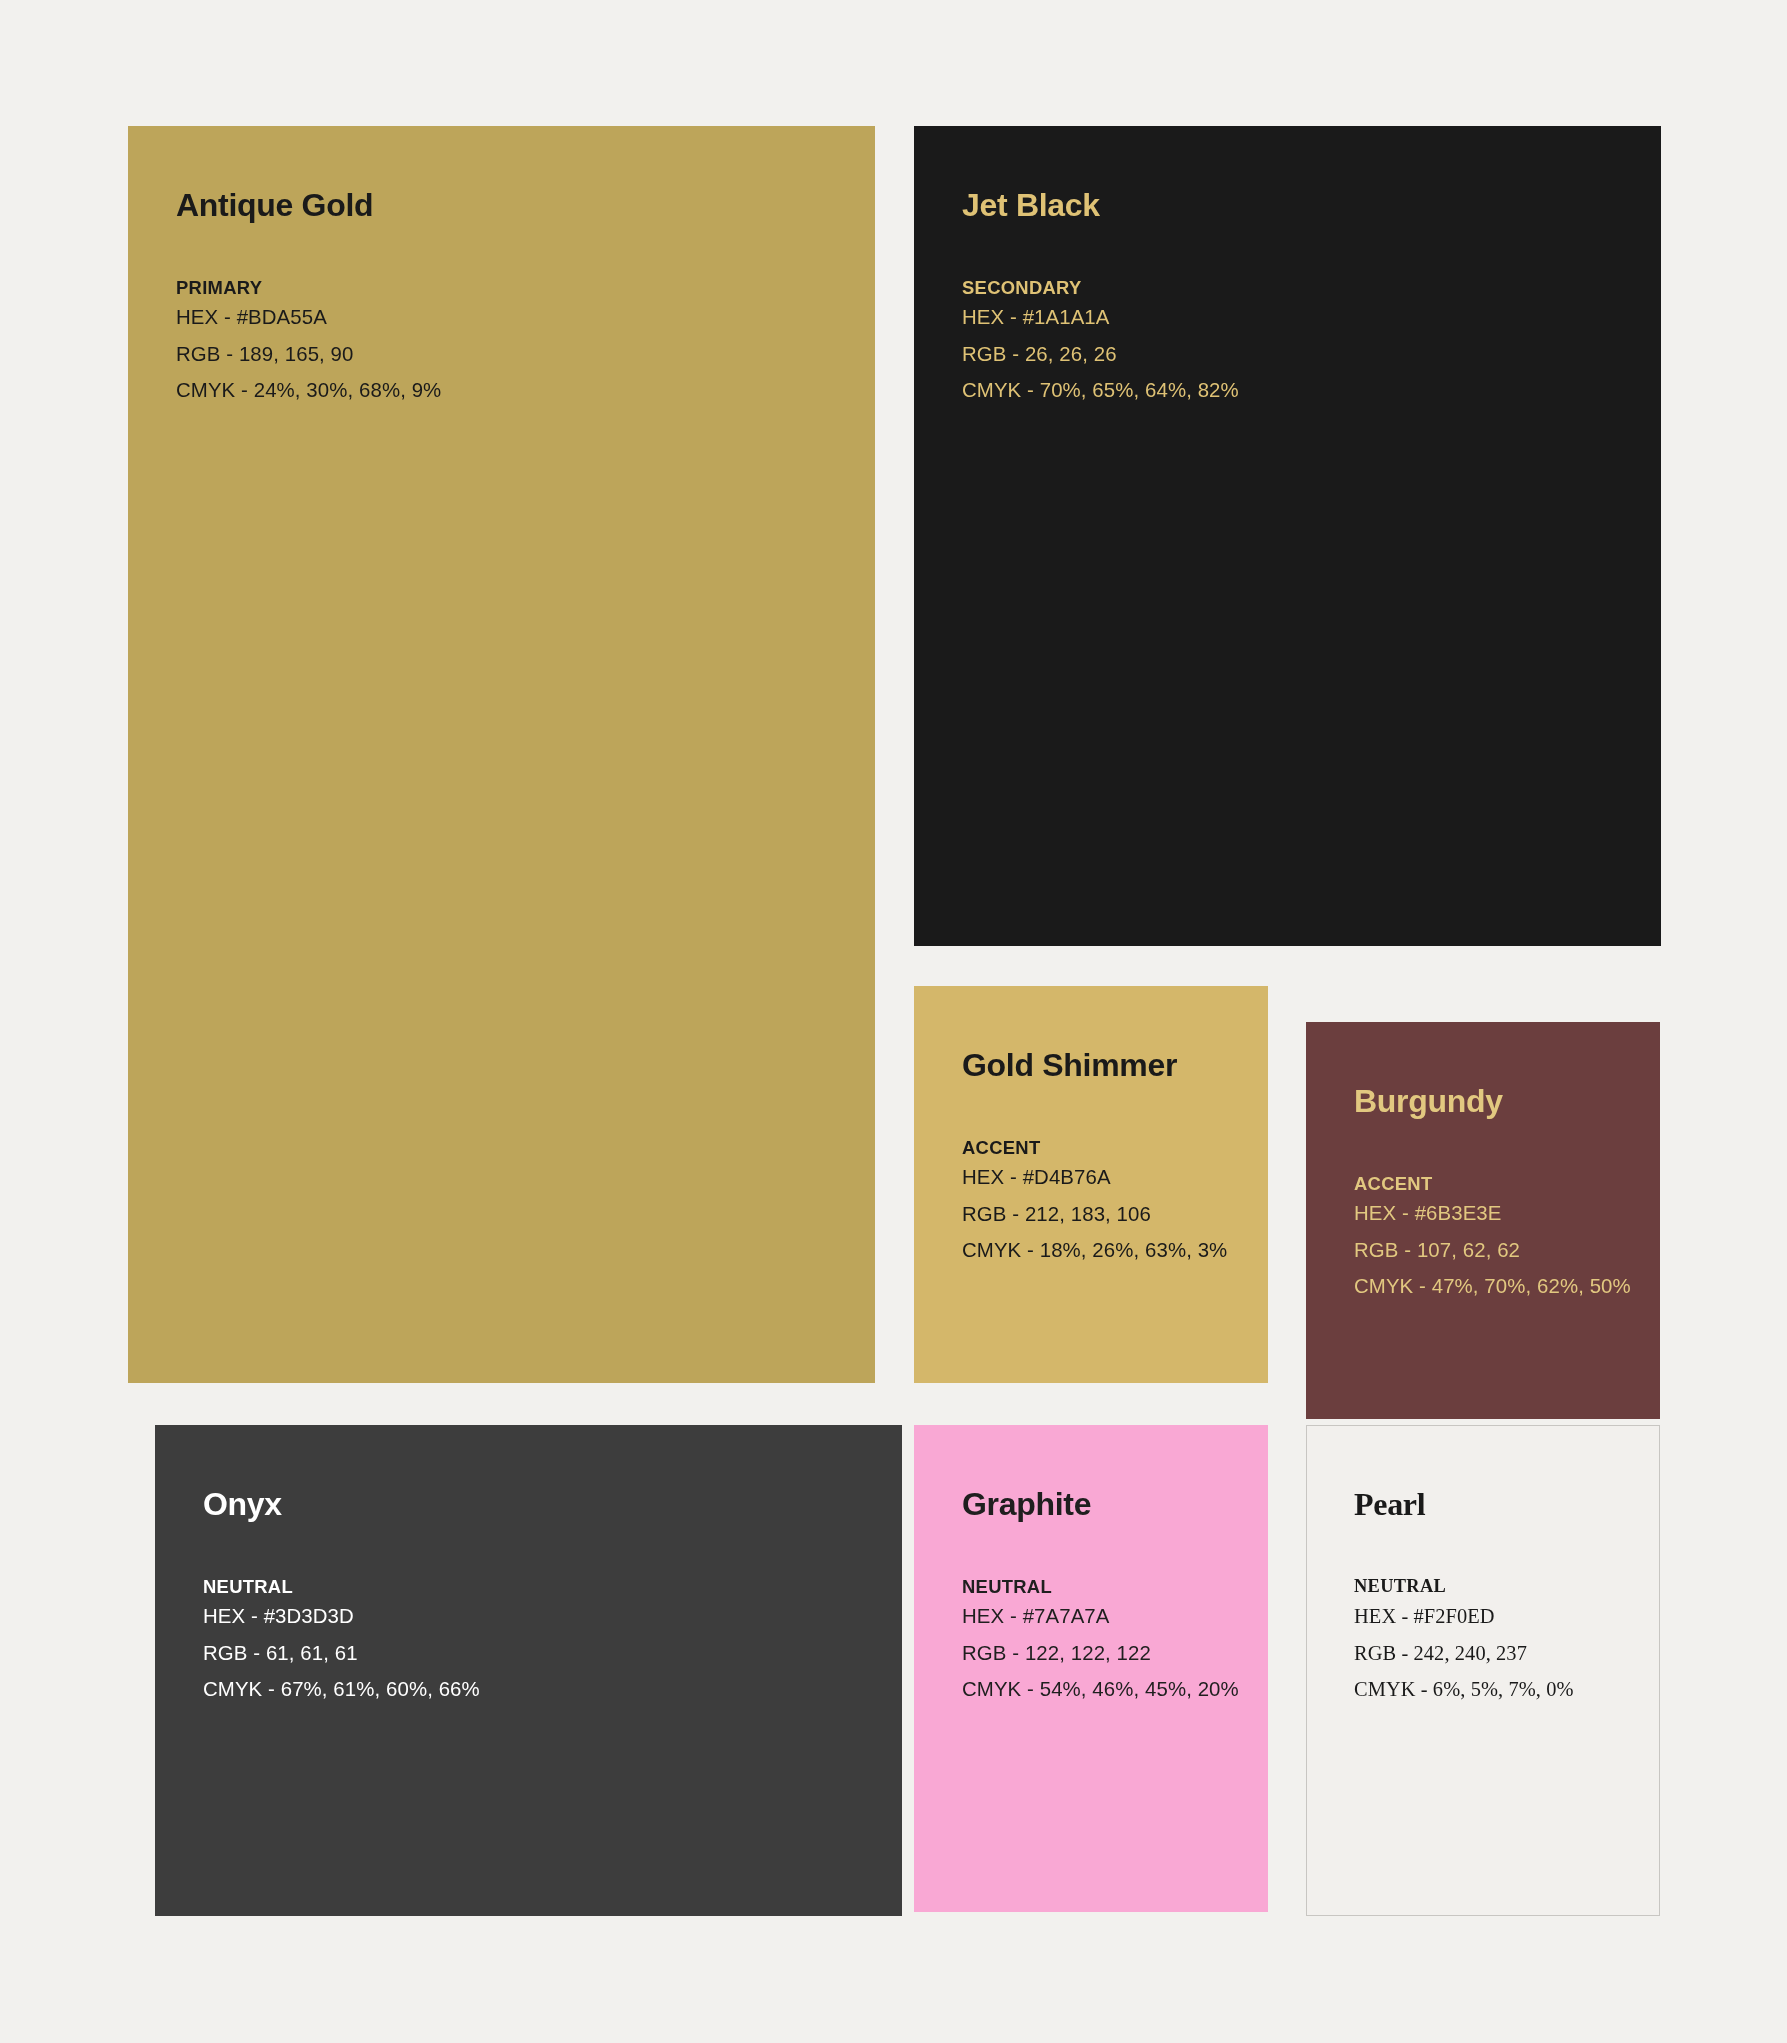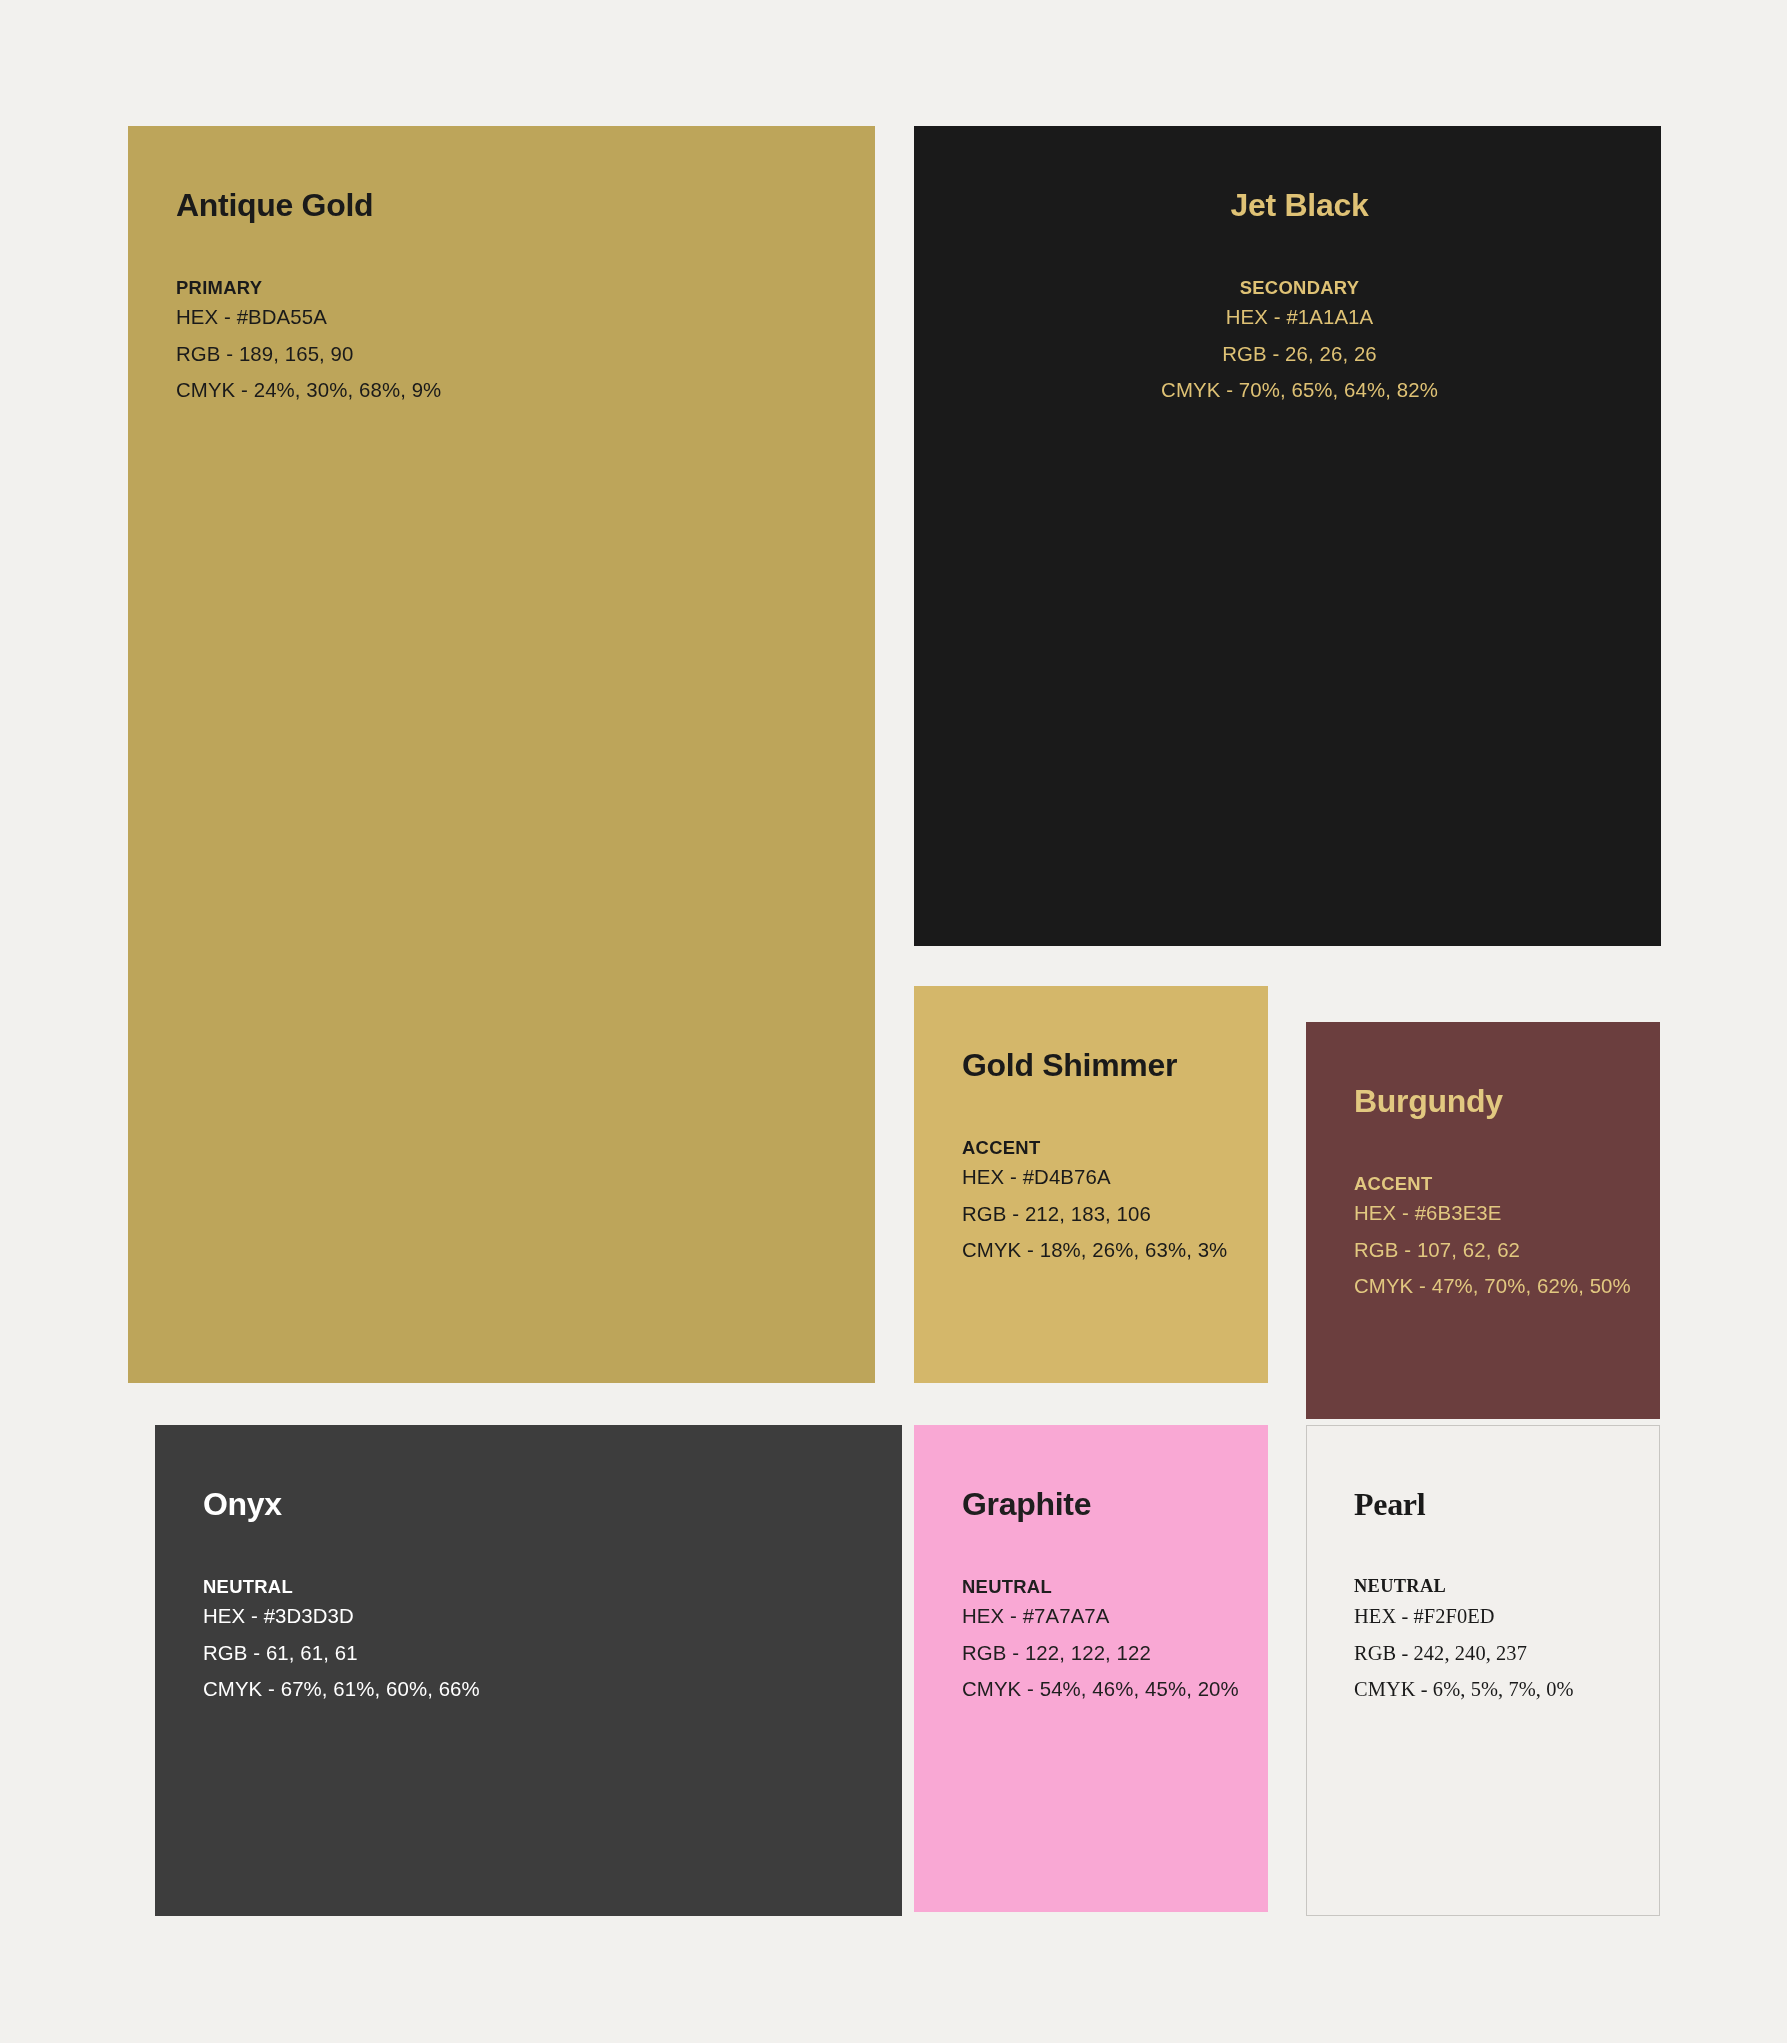--- a/index.html
+++ b/index.html
@@ -135,21 +135,21 @@
       <div class="swatch-title">Antique Gold</div>
       <div class="swatch-specs">
         <div class="swatch-role">PRIMARY</div>
         <div class="spec-line">HEX - #BDA55A</div>
         <div class="spec-line">RGB - 189, 165, 90</div>
         <div class="spec-line">CMYK - 24%, 30%, 68%, 9%</div>
       </div>
     </div>
   </div>
 
-  <div class="swatch" id="swatch-jet-black" style="background-color: rgb(26, 26, 26); color: rgb(223, 194, 117); text-align: center;">
+  <div class="swatch" id="swatch-jet-black" style="background-color: rgb(26, 26, 26); color: rgb(223, 194, 117);">
     <div class="swatch-inner">
       <div class="swatch-title">Jet Black</div>
       <div class="swatch-specs">
         <div class="swatch-role">SECONDARY</div>
         <div class="spec-line">HEX - #1A1A1A</div>
         <div class="spec-line">RGB - 26, 26, 26</div>
         <div class="spec-line">CMYK - 70%, 65%, 64%, 82%</div>
       </div>
     </div>
   </div>

